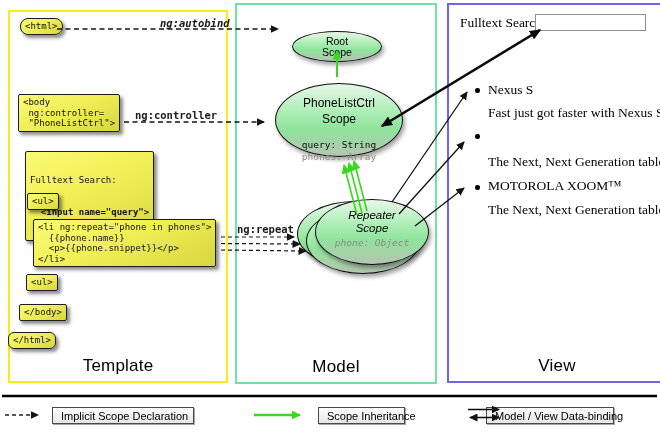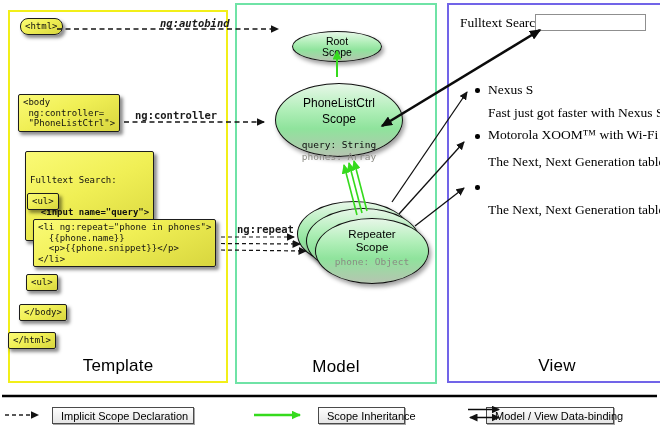--- a/index.html
+++ b/index.html
@@ -42,21 +42,21 @@
     display:flex; flex-direction:column; align-items:center;
     text-align:center; color:#000;
   }
   .ellipse .title { white-space:pre-line; }
   .scope-root  { left:292px; top:15px; width:90px; height:31px; justify-content:center;margin-top:16px; }
   .scope-root .title { font-size:10.5px; line-height:11px; }
   .scope-phonelist { left:275px; top:83px; width:128px; height:74px; padding-top:11px; }
   .scope-phonelist .title { font-size:12px; line-height:16px; }
   .scope-rep-back { left:297px; top:201px; width:114px; height:66px; }
   .scope-rep-mid  { left:306px; top:208px; width:114px; height:66px; }
-  .scope-rep-front{ left:315px; top:218px; width:114px; height:66px; padding-top:9px; }
+  .scope-rep-front{ left:315px; top:199px; width:114px; height:66px; padding-top:9px;font-style:italic; }
   .scope-rep-front .title { font-size:11.5px; line-height:12.5px; }
   .prop { font-family:"DejaVu Sans Mono", monospace; font-size:9.5px; line-height:11.5px; }
   .prop-bold { font-weight:normal; color:#0c0c0c; margin-top:12px; }
   .prop-gray { color:#8b8b84; }
   
   .serif { font-family:"Liberation Serif", serif; color:#000; }
   .search-label { position:absolute; left:460px; top:15px; font-size:13.5px; }
   .search-input {
     position:absolute; left:535px; top:14px; width:111px; height:17px;
     border:1px solid #8f8f8f; background:#fff; font-size:12px; padding:0 3px;
@@ -99,21 +99,21 @@
     <span class="reg">Fulltext Search:</span>
     <span class="bold">  &lt;input name="query"&gt;</span>
   </div>
   <div class="codebox" style="left:27px; top:193px;">&lt;ul&gt;</div>
   <div class="codebox" style="left:33px; top:219px;">&lt;li ng:repeat="phone in phones"&gt;
   {{phone.name}}
   &lt;p&gt;{{phone.snippet}}&lt;/p&gt;
 &lt;/li&gt;</div>
   <div class="codebox" style="left:26px; top:274px;">&lt;ul&gt;</div>
   <div class="codebox" style="left:19px; top:304px;">&lt;/body&gt;</div>
-  <div class="codebox" style="left:8px; top:332px;">&lt;/html&gt;</div>
+  <div class="codebox" style="left:8px; top:332px;border-radius:6px;">&lt;/html&gt;</div>
 
   <div class="anno" style="left:160px; top:17px;font-style:italic;">ng:autobind</div>
   <div class="anno" style="left:135px; top:109px;">ng:controller</div>
   <div class="anno" style="left:237px; top:223px;">ng:repeat</div>
 
   <div class="ellipse scope-root">
     <div class="title">Root
 Scope</div>
   </div>
   <div class="ellipse scope-phonelist">
@@ -131,24 +131,24 @@
   </div>
 
   <div class="serif search-label">Fulltext Search:</div>
   <input class="search-input" value="" style="">
 
   <span class="bullet-dot" style="left:475px; top:88px;"></span>
   <div class="serif view-title" style="top:82px;">Nexus S</div>
   <div class="serif view-snippet" style="top:105px;">Fast just got faster with Nexus S.</div>
 
   <span class="bullet-dot" style="left:475px; top:134px;"></span>
-  <div class="serif view-title" style="top:127px;">Motorola XOOM™  with Wi-Fi</div>
   <div class="serif view-snippet" style="top:154px;">The Next, Next Generation tablet.</div>
 
   <span class="bullet-dot" style="left:475px; top:185px;"></span>
+  <div class="serif view-title" style="top:178px;">MOTOROLA XOOM™</div>
   <div class="serif view-snippet" style="top:202px;">The Next, Next Generation tablet.</div>
 
   <div class="legend-box" style="left:52px;  width:142px; text-align:center;">Implicit Scope Declaration</div>
   <div class="legend-box" style="left:318px; width:87px;  text-align:center;">Scope Inheritance</div>
   <div class="legend-box" style="left:486px; width:128px; text-align:center;">Model / View Data-binding</div>
 
   <svg class="overlay" width="660" height="435" viewBox="0 0 660 435">
     <defs>
       <marker id="mB" markerUnits="userSpaceOnUse" markerWidth="9" markerHeight="8" refX="7.5" refY="4" orient="auto-start-reverse">
         <path d="M0,0 L8.5,4 L0,8 z" fill="#131313"></path>

